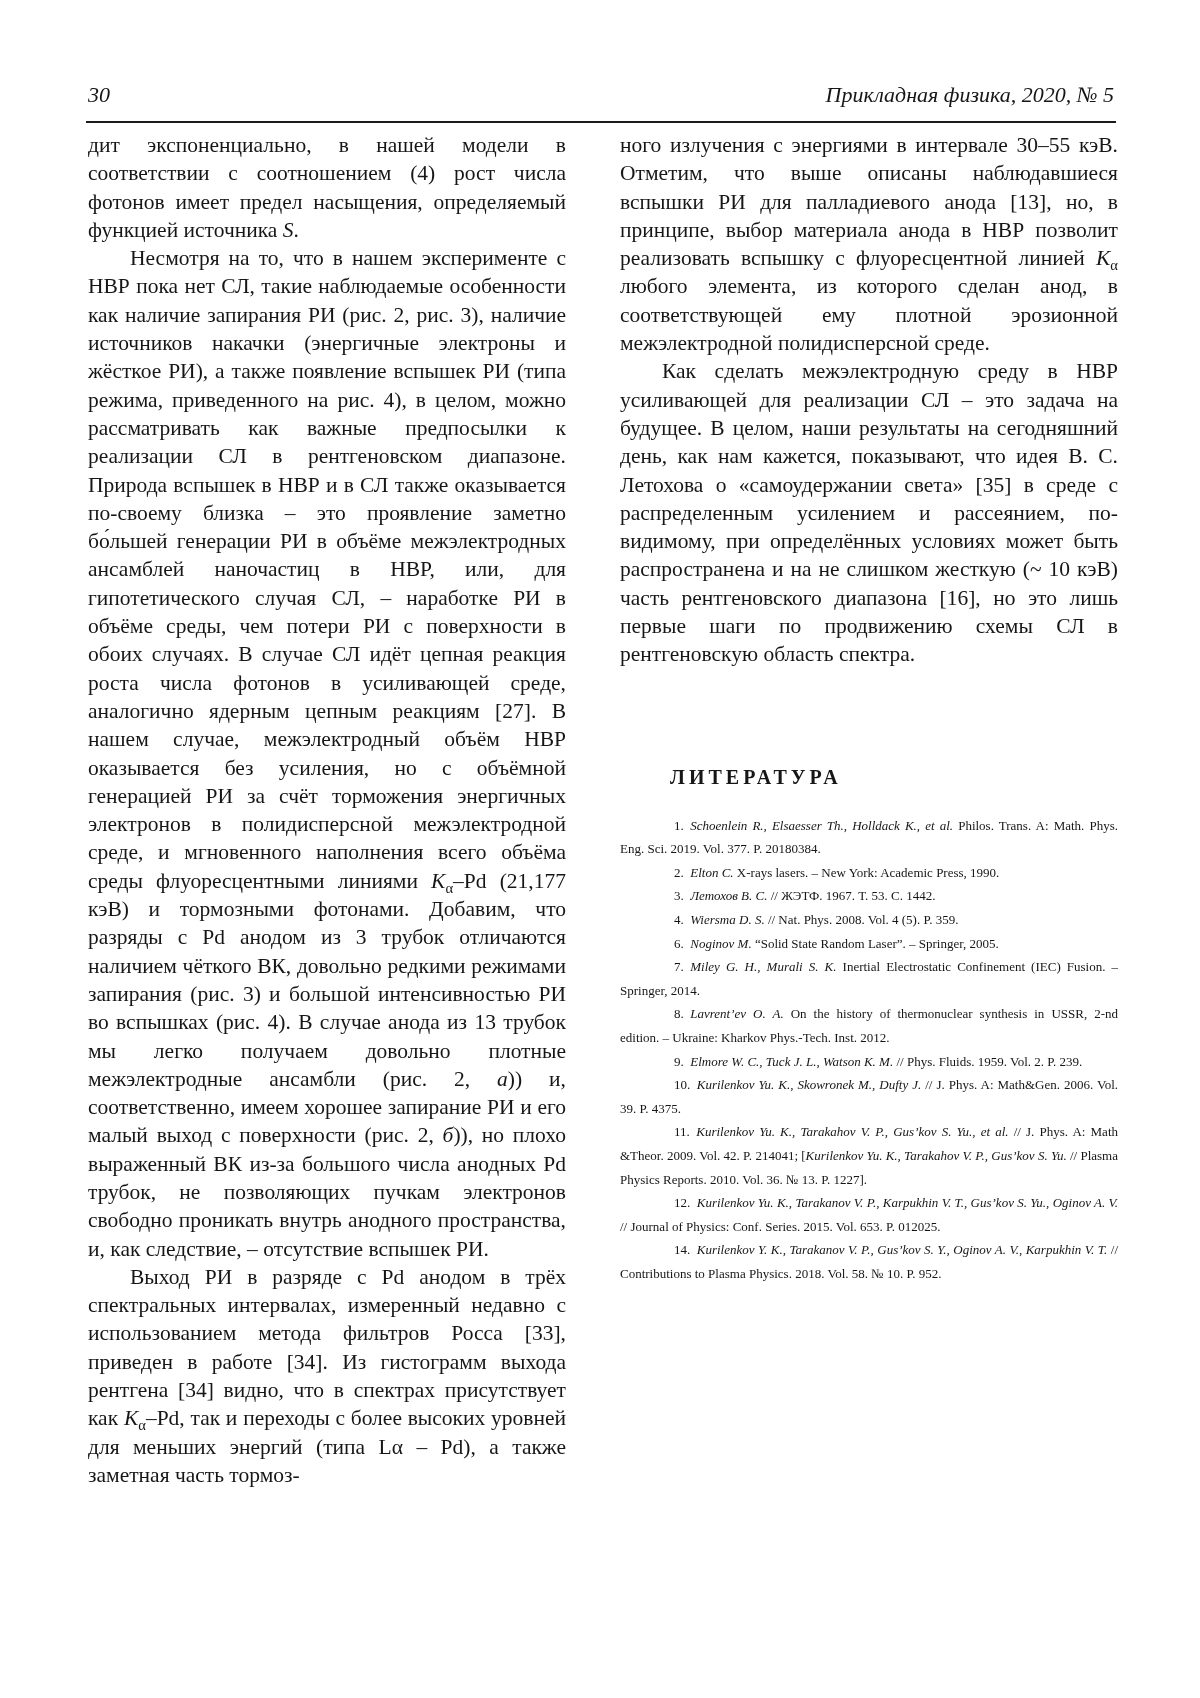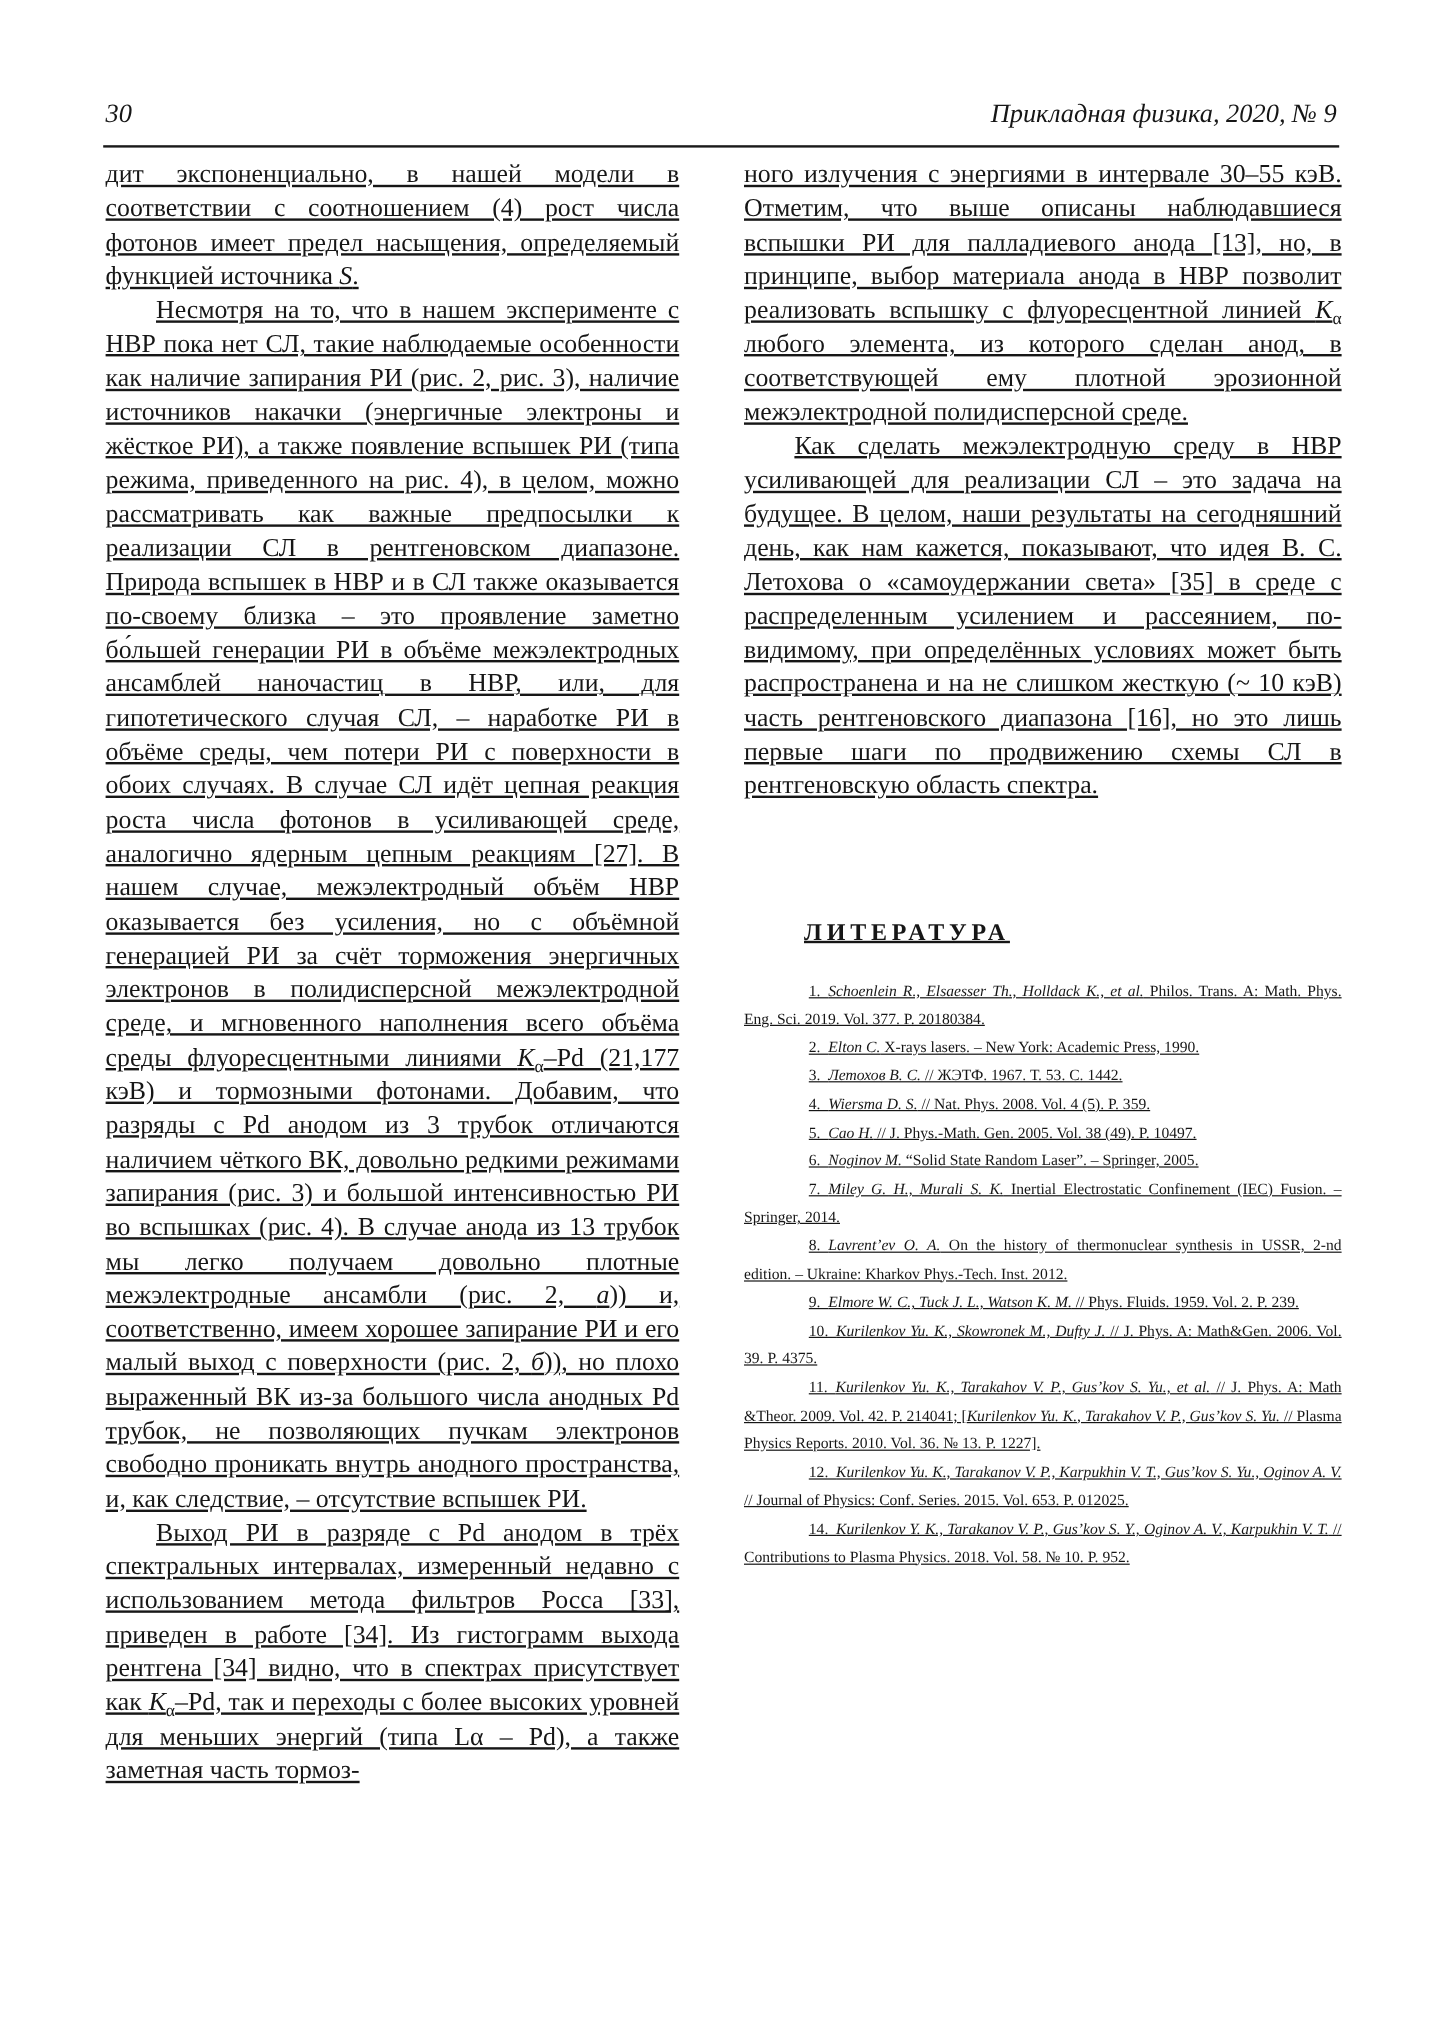--- a/index.html
+++ b/index.html
@@ -18,21 +18,21 @@
     display:flex;justify-content:space-between;align-items:flex-end;
     font-style:italic;font-size:22px;line-height:26px;
   }
   .rule{
     position:absolute;top:121px;left:86px;right:84px;
     border-top:2px solid #1a1a1a;
   }
   .columns{
     position:absolute;top:131px;left:88px;
     width:1030px;
-    display:flex;gap:54px;text-decoration:underline;
+    display:flex;gap:54px;
   }
   .col{
     font-size:21.5px;line-height:28.3px;
     text-align:justify;
   }
   .col-left{width:478px;}
   .col-right{width:498px;}
   p.para{margin:0;}
   p.para.ind{text-indent:42px;}
   .lit-head{
@@ -44,21 +44,21 @@
   p.ref{margin:0;text-indent:54px;text-align:justify;}
   sub{font-size:0.68em;line-height:0;}
 </style>
 </head>
 <body>
 
 <div class="page">
 
   <div class="hdr">
     <span>30</span>
-    <span>Прикладная физика, 2020, № 9</span>
+    <span>Прикладная физика, 2020, № 5</span>
   </div>
 
   <div class="rule"></div>
 
   <div class="columns">
     <section class="col col-left" id="left-col">
         <p class="para">дит экспоненциально, в нашей модели в соответствии с соотношением (4) рост числа фотонов имеет предел насыщения, определяемый функцией источника <i>S</i>.</p>
         <p class="para ind">Несмотря на то, что в нашем эксперименте с НВР пока нет СЛ, такие наблюдаемые особенности как наличие запирания РИ (рис. 2, рис. 3), наличие источников накачки (энергичные электроны и жёсткое РИ), а также появление вспышек РИ (типа режима, приведенного на рис. 4), в целом, можно рассматривать как важные предпосылки к реализации СЛ в рентгеновском диапазоне. Природа вспышек в НВР и в СЛ также оказывается по-своему близка – это проявление заметно бо́льшей генерации РИ в объёме межэлектродных ансамблей наночастиц в НВР, или, для гипотетического случая СЛ, – наработке РИ в объёме среды, чем потери РИ с поверхности в обоих случаях. В случае СЛ идёт цепная реакция роста числа фотонов в усиливающей среде, аналогично ядерным цепным реакциям [27]. В нашем случае, межэлектродный объём НВР оказывается без усиления, но с объёмной генерацией РИ за счёт торможения энергичных электронов в полидисперсной межэлектродной среде, и мгновенного наполнения всего объёма среды флуоресцентными линиями <i>K</i><sub>α</sub>–Pd (21,177 кэВ) и тормозными фотонами. Добавим, что разряды с Pd анодом из 3 трубок отличаются наличием чёткого ВК, довольно редкими режимами запирания (рис. 3) и большой интенсивностью РИ во вспышках (рис. 4). В случае анода из 13 трубок мы легко получаем довольно плотные межэлектродные ансамбли (рис. 2, <i>а</i>)) и, соответственно, имеем хорошее запирание РИ и его малый выход с поверхности (рис. 2, <i>б</i>)), но плохо выраженный ВК из-за большого числа анодных Pd трубок, не позволяющих пучкам электронов свободно проникать внутрь анодного пространства, и, как следствие, – отсутствие вспышек РИ.</p>
         <p class="para ind">Выход РИ в разряде с Pd анодом в трёх спектральных интервалах, измеренный недавно с использованием метода фильтров Росса [33], приведен в работе [34]. Из гистограмм выхода рентгена [34] видно, что в спектрах присутствует как <i>K</i><sub>α</sub>–Pd, так и переходы с более высоких уровней для меньших энергий (типа Lα – Pd), а также заметная часть тормоз-</p>
       </section>
@@ -66,21 +66,20 @@
       <div id="right-paras">
           <p class="para">ного излучения с энергиями в интервале 30–55 кэВ. Отметим, что выше описаны наблюдавшиеся вспышки РИ для палладиевого анода [13], но, в принципе, выбор материала анода в НВР позволит реализовать вспышку с флуоресцентной линией <i>K</i><sub>α</sub> любого элемента, из которого сделан анод, в соответствующей ему плотной эрозионной межэлектродной полидисперсной среде.</p>
           <p class="para ind">Как сделать межэлектродную среду в НВР усиливающей для реализации СЛ – это задача на будущее. В целом, наши результаты на сегодняшний день, как нам кажется, показывают, что идея В. С. Летохова о «самоудержании света» [35] в среде с распределенным усилением и рассеянием, по-видимому, при определённых условиях может быть распространена и на не слишком жесткую (~ 10 кэВ) часть рентгеновского диапазона [16], но это лишь первые шаги по продвижению схемы СЛ в рентгеновскую область спектра.</p>
         </div>
       <h3 class="lit-head">ЛИТЕРАТУРА</h3>
       <div class="refs" id="refs">
           <p class="ref">1. <i>Schoenlein R., Elsaesser Th., Holldack K., et al.</i> Philos. Trans. A: Math. Phys. Eng. Sci. 2019. Vol. 377. P. 20180384.</p>
           <p class="ref">2. <i>Elton C.</i> X-rays lasers. – New York: Academic Press, 1990.</p>
           <p class="ref">3. <i>Летохов В. С.</i> // ЖЭТФ. 1967. Т. 53. С. 1442.</p>
           <p class="ref">4. <i>Wiersma D. S.</i> // Nat. Phys. 2008. Vol. 4 (5). P. 359.</p>
-          <p class="ref">5. <i>Cao H.</i> // J. Phys.-Math. Gen. 2005. Vol. 38 (49). P. 10497.</p>
           <p class="ref">6. <i>Noginov M.</i> “Solid State Random Laser”. – Springer, 2005.</p>
           <p class="ref">7. <i>Miley G. H., Murali S. K.</i> Inertial Electrostatic Confinement (IEC) Fusion. – Springer, 2014.</p>
           <p class="ref">8. <i>Lavrent’ev O. A.</i> On the history of thermonuclear synthesis in USSR, 2-nd edition. – Ukraine: Kharkov Phys.-Tech. Inst. 2012.</p>
           <p class="ref">9. <i>Elmore W. C., Tuck J. L., Watson K. M.</i> // Phys. Fluids. 1959. Vol. 2. P. 239.</p>
           <p class="ref">10. <i>Kurilenkov Yu. K., Skowronek M., Dufty J.</i> // J. Phys. A: Math&amp;Gen. 2006. Vol. 39. P. 4375.</p>
           <p class="ref">11. <i>Kurilenkov Yu. K., Tarakahov V. P., Gus’kov S. Yu., et al.</i> // J. Phys. A: Math &amp;Theor. 2009. Vol. 42. P. 214041; [<i>Kurilenkov Yu. K., Tarakahov V. P., Gus’kov S. Yu.</i> // Plasma Physics Reports. 2010. Vol. 36. № 13. P. 1227].</p>
           <p class="ref">12. <i>Kurilenkov Yu. K., Tarakanov V. P., Karpukhin V. T., Gus’kov S. Yu., Oginov A. V.</i> // Journal of Physics: Conf. Series. 2015. Vol. 653. P. 012025.</p>
           <p class="ref">14. <i>Kurilenkov Y. K., Tarakanov V. P., Gus’kov S. Y., Oginov A. V., Karpukhin V. T.</i> // Contributions to Plasma Physics. 2018. Vol. 58. № 10. P. 952.</p>
         </div>
     </section>

